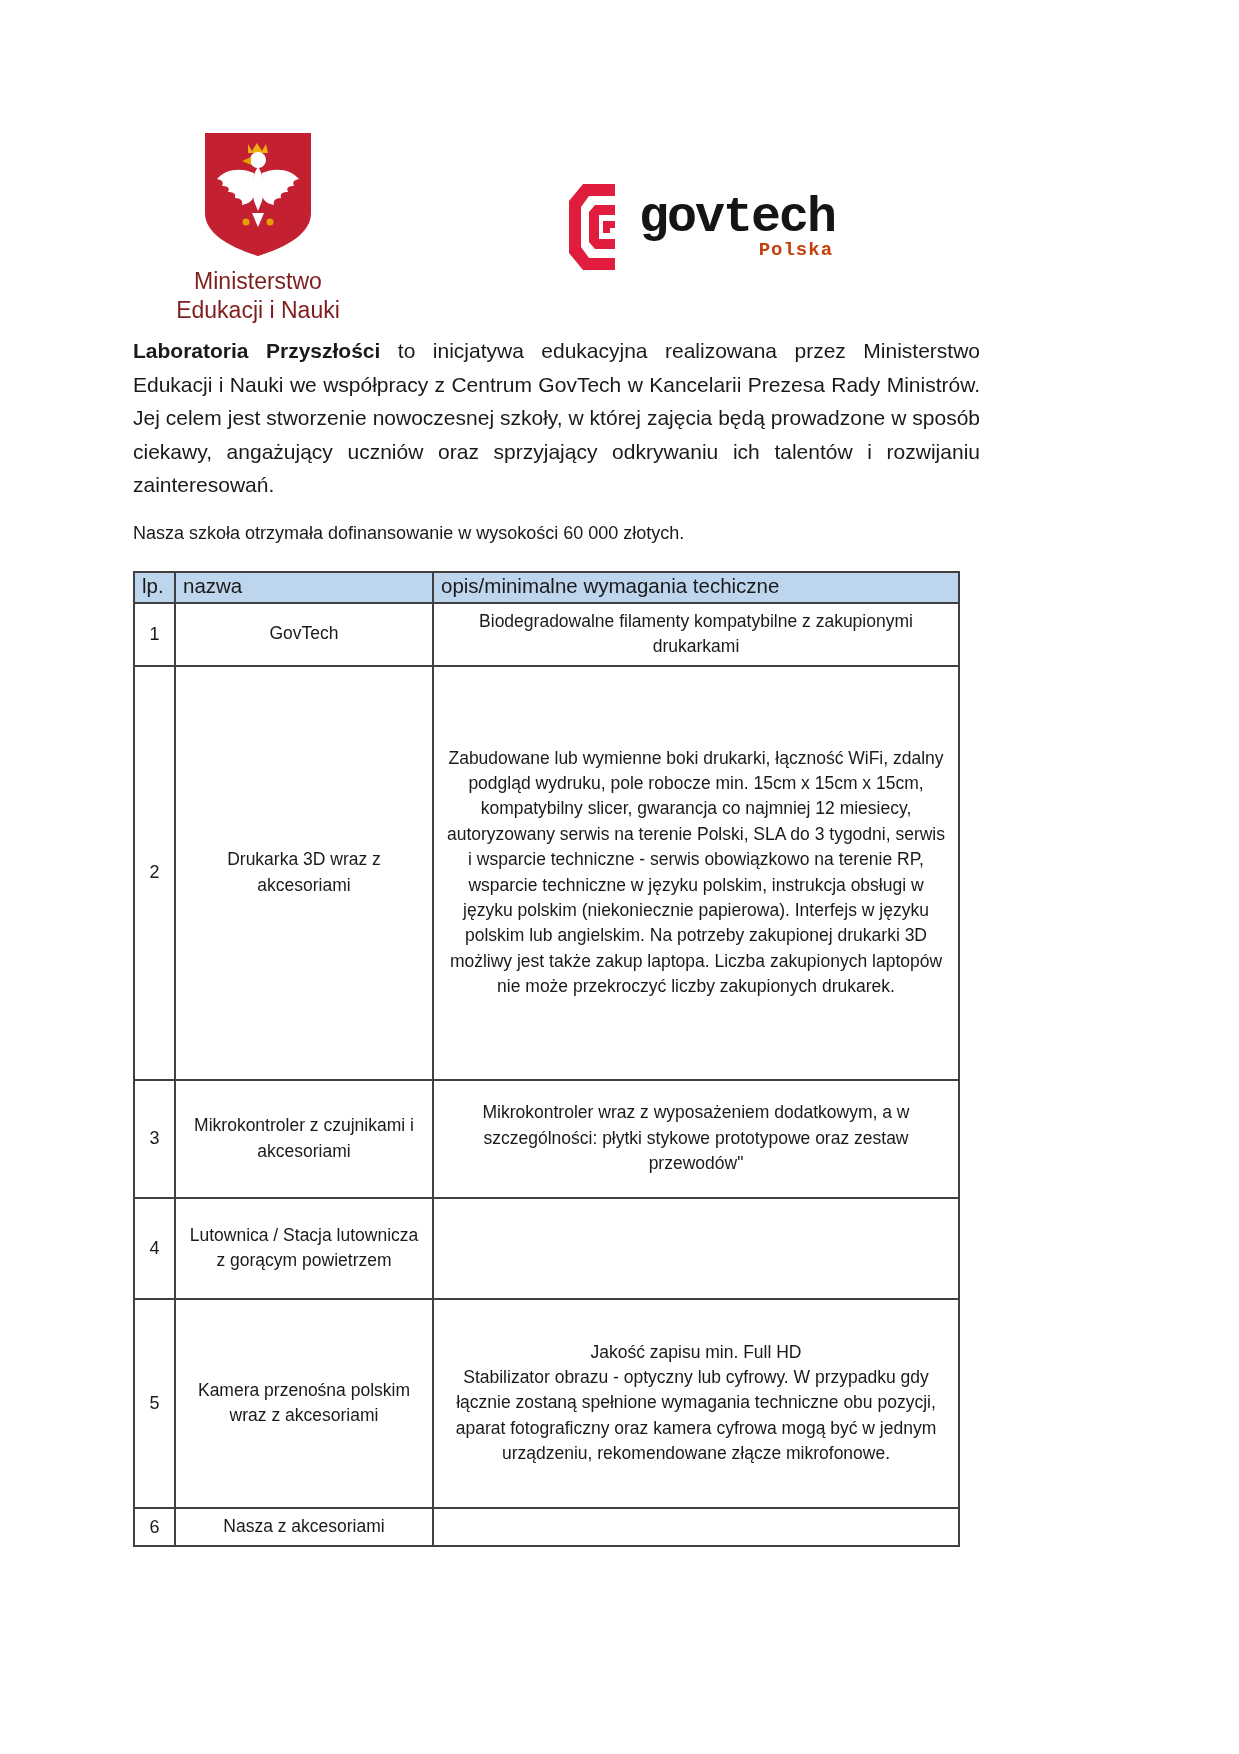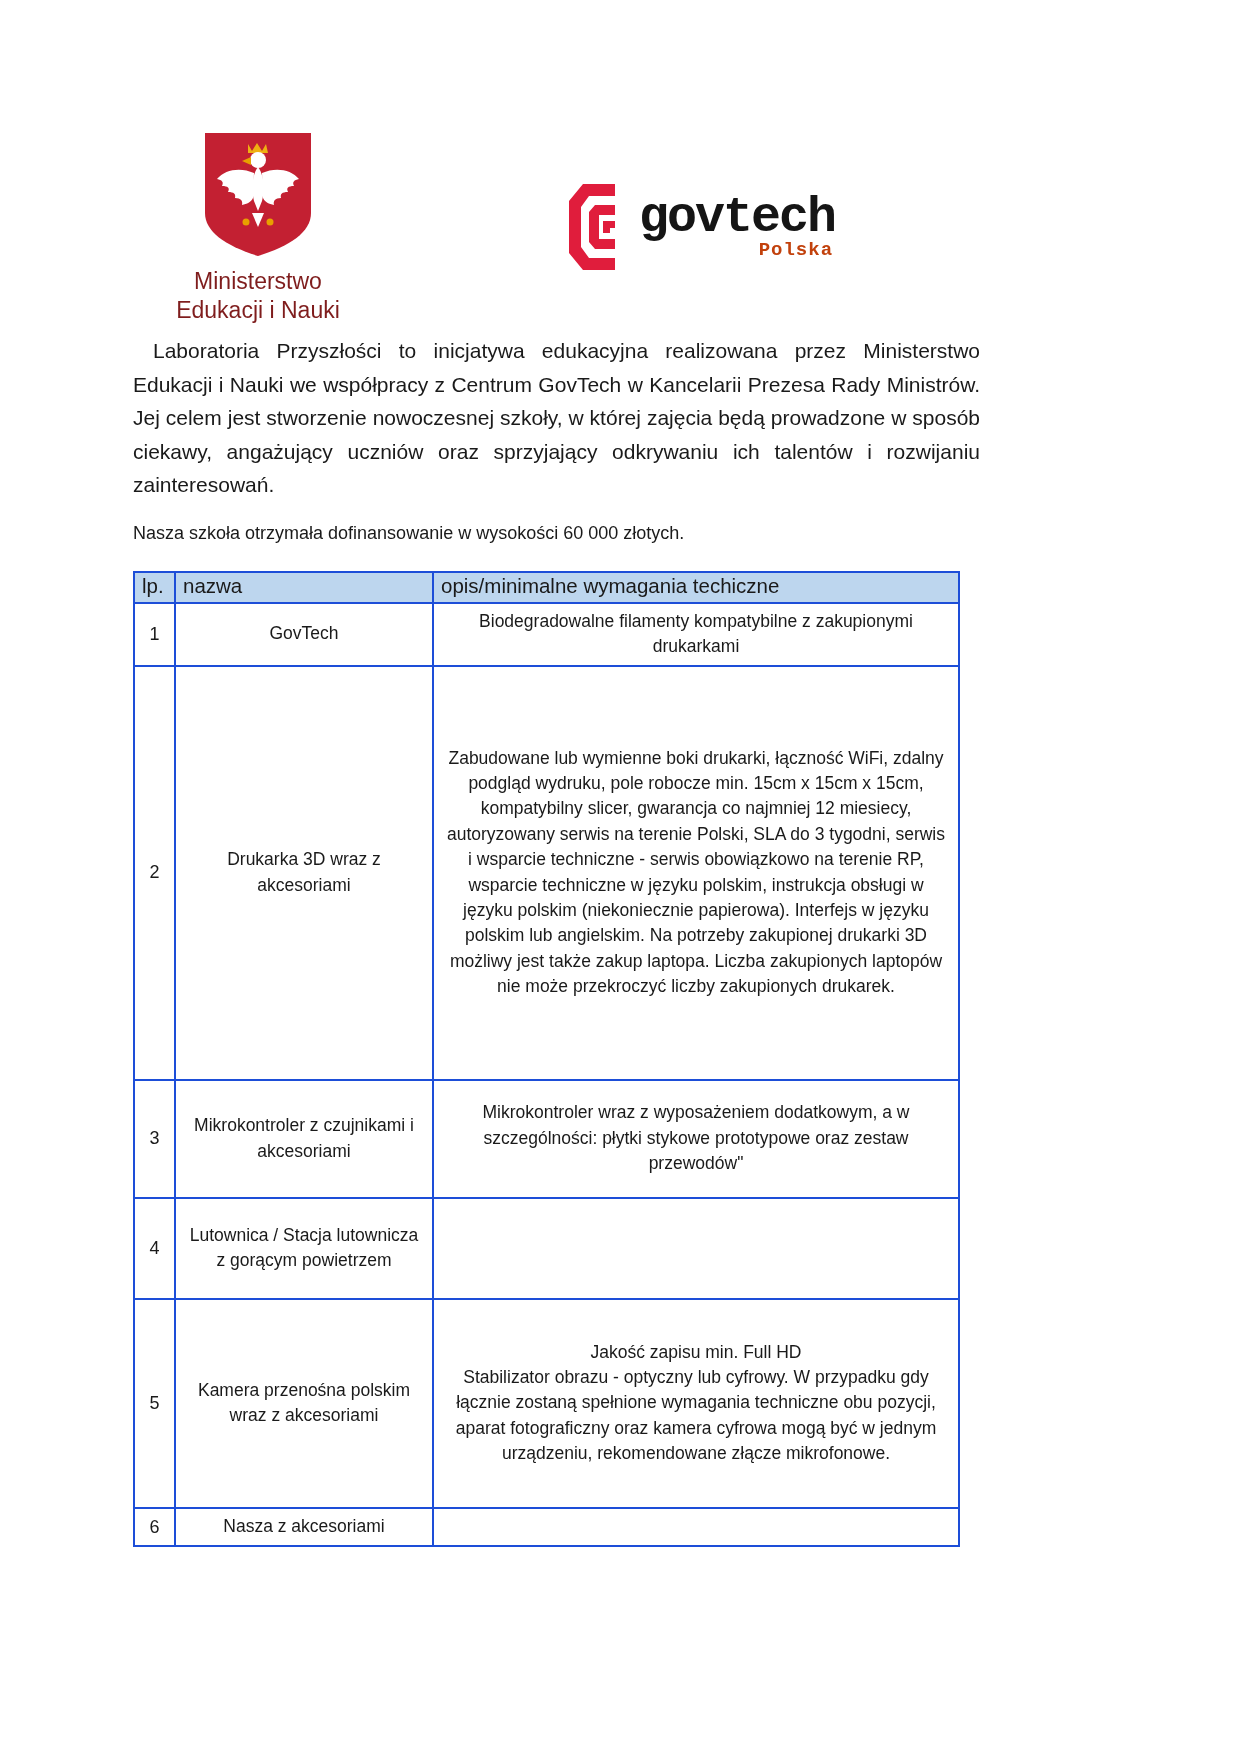--- a/index.html
+++ b/index.html
@@ -50,21 +50,21 @@
   }
 
   
   .intro {
     margin-top: 26px;
     width: 847px;
     font-size: 21px;
     line-height: 1.6;
     text-align: justify;
   }
-  .intro b { font-weight: normal; margin-left: 20px; }
+  .intro b { font-weight: bold; }
   .funding {
     margin-top: 17px;
     width: 847px;
     font-size: 18px;
     line-height: 1.6;
   }
   .purchased {
     margin-top: 21px;
     width: 847px;
     font-size: 21px;
@@ -73,21 +73,21 @@
   }
 
   
   table.equipment {
     margin-top: 23px;
     width: 825px;
     border-collapse: collapse;
     table-layout: fixed;
   }
   table.equipment th, table.equipment td {
-    border: 2px solid #1d4ed8;
+    border: 2px solid #404040;
   }
   col.c-lp    { width: 41px; }
   col.c-nazwa { width: 258px; }
   col.c-opis  { width: 526px; }
   thead th {
     background: #bdd6ee;
     font-weight: normal;
     font-size: 20.5px;
     text-align: left;
     padding: 1px 6px 4px 7px;

